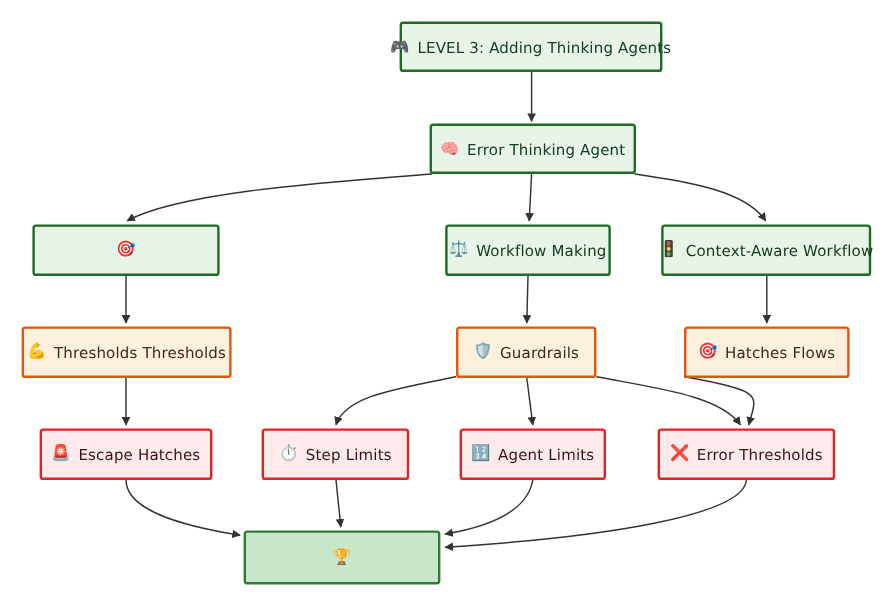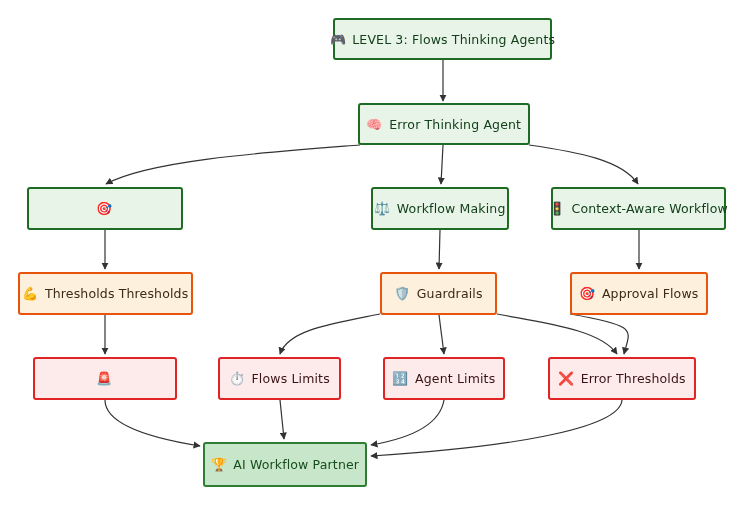--- a/index.html
+++ b/index.html
@@ -120,21 +120,21 @@
 
       <path d="M 444 400 C 440 424, 412 438, 371 445"></path>
 
       <path d="M 622 400 C 620 430, 500 448, 371 456"></path>
     </g>
   </svg>
 
   <div class="node style-green" style="left:333px;top:18px;width:219px;height:42px;">
     <span class="nlabel">
       <span class="nicon">🎮</span>
-      <span>LEVEL 3: Flows Thinking Agents</span>
+      <span>LEVEL 3: Adding Thinking Agents</span>
     </span>
   </div>
 
   <div class="node style-green" style="left:358px;top:103px;width:172px;height:42px;">
     <span class="nlabel">
       <span class="nicon">🧠</span>
       <span>Error Thinking Agent</span>
     </span>
   </div>
 
@@ -168,51 +168,51 @@
   <div class="node style-orange" style="left:380px;top:272px;width:117px;height:43px;">
     <span class="nlabel">
       <span class="nicon">🛡️</span>
       <span>Guardrails</span>
     </span>
   </div>
 
   <div class="node style-orange" style="left:570px;top:272px;width:138px;height:43px;">
     <span class="nlabel">
       <span class="nicon">🎯</span>
-      <span>Approval Flows</span>
+      <span>Hatches Flows</span>
     </span>
   </div>
 
   <div class="node style-red" style="left:33px;top:357px;width:144px;height:43px;">
     <span class="nlabel">
       <span class="nicon">🚨</span>
+      <span>Escape Hatches</span>
     </span>
   </div>
 
   <div class="node style-red" style="left:218px;top:357px;width:123px;height:43px;">
     <span class="nlabel">
       <span class="nicon">⏱️</span>
-      <span>Flows Limits</span>
+      <span>Step Limits</span>
     </span>
   </div>
 
   <div class="node style-red" style="left:383px;top:357px;width:122px;height:43px;">
     <span class="nlabel">
       <span class="nicon">🔢</span>
       <span>Agent Limits</span>
     </span>
   </div>
 
   <div class="node style-red" style="left:548px;top:357px;width:148px;height:43px;">
     <span class="nlabel">
       <span class="nicon">❌</span>
       <span>Error Thresholds</span>
     </span>
   </div>
 
   <div class="node style-goal" style="left:203px;top:442px;width:164px;height:45px;">
     <span class="nlabel">
       <span class="nicon">🏆</span>
-      <span>AI Workflow Partner</span>
     </span>
   </div>
 
 </div>
 
 </body></html>

